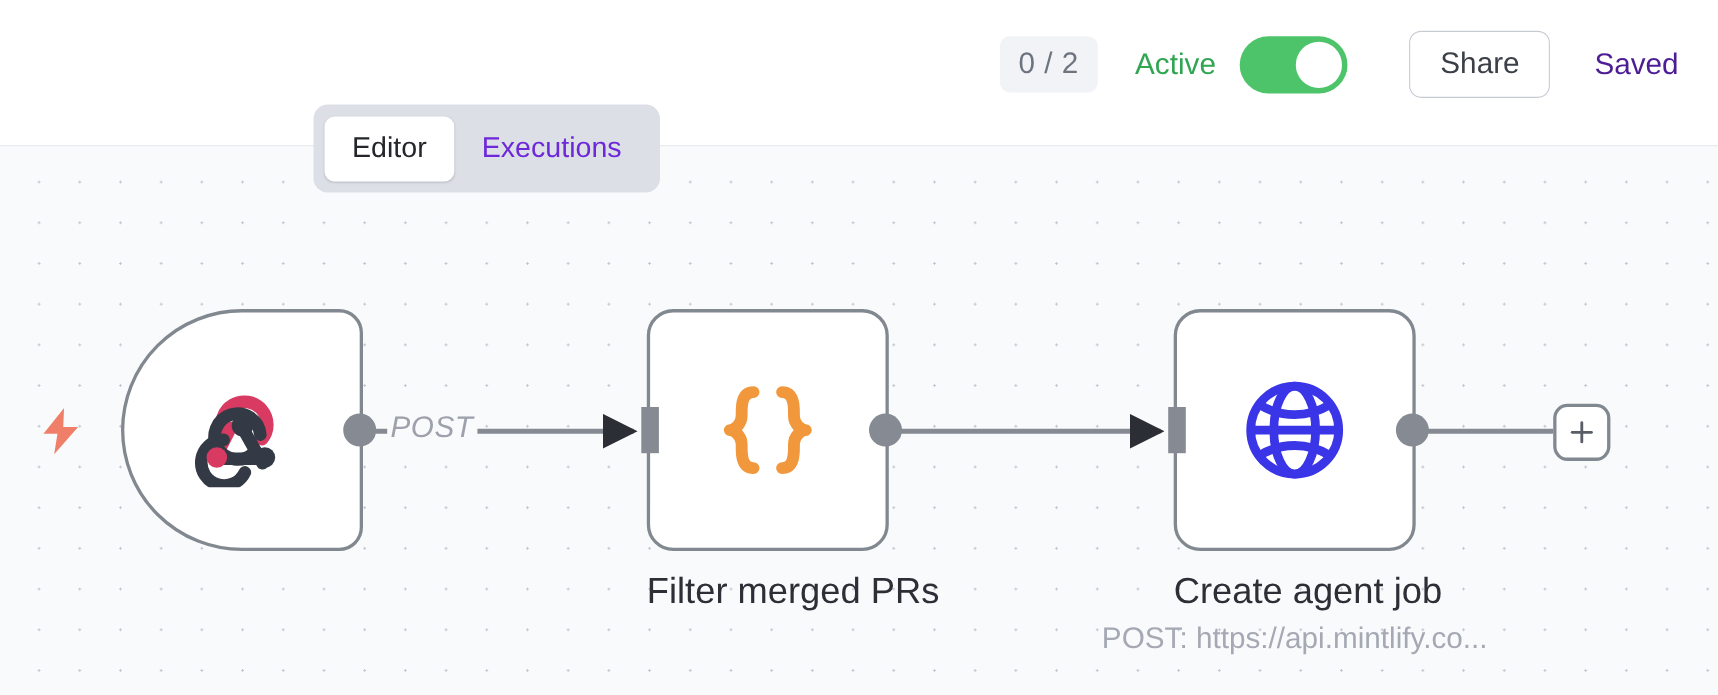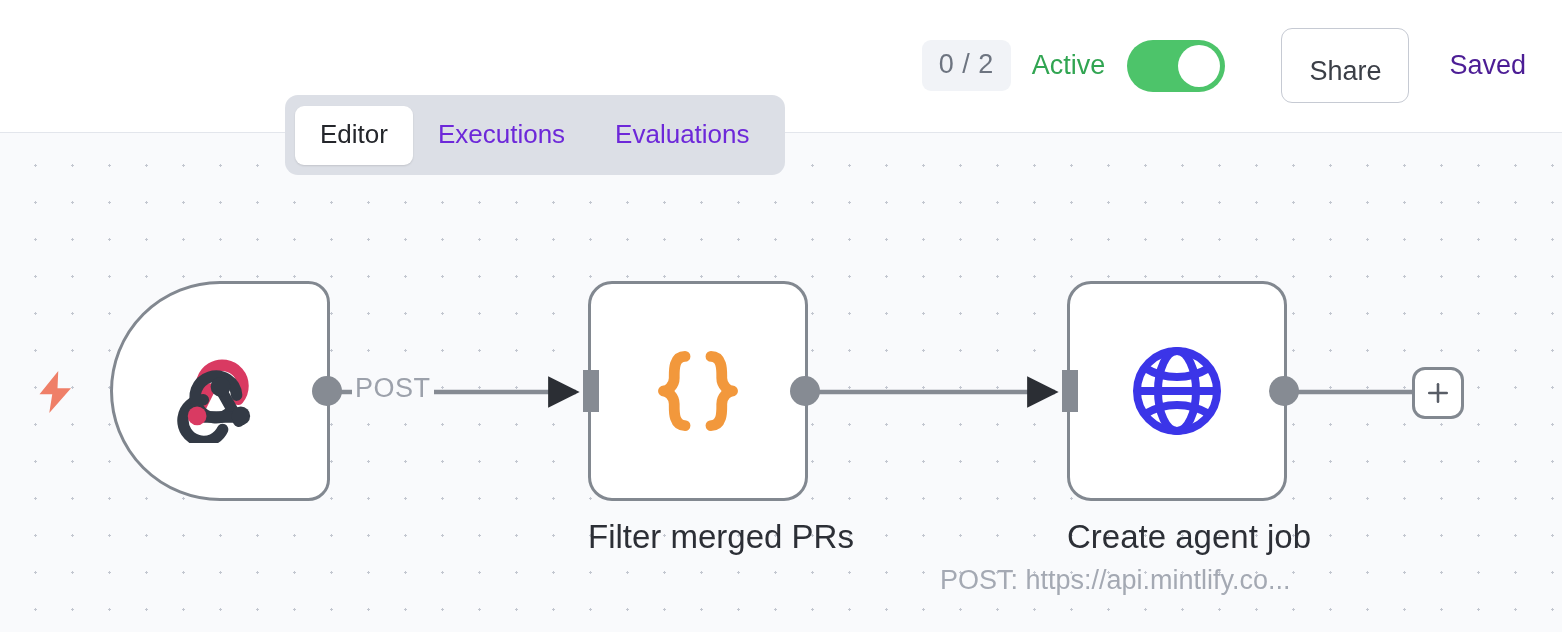--- a/index.html
+++ b/index.html
@@ -49,21 +49,21 @@
     padding: 11px 17px 13px 17px;
     border-radius: 9px;
     letter-spacing: 0.5px;
     white-space: nowrap;
     margin-left: 12px;
   }
 
   .active-label {
     color: #31a552;
     font-size: 27px;
-    margin-left: 21px;
+    margin-left: 34px;
     white-space: nowrap;
   }
 
   .toggle {
     margin-left: 22px;
     width: 98px;
     height: 52px;
     border-radius: 26px;
     background: #4dc46a;
     position: relative;
@@ -81,21 +81,21 @@
   }
 
   .share-btn {
     margin-left: 56px;
     border: 1.5px solid #c6cad3;
     background: #ffffff;
     border-radius: 11px;
     color: #3b3f47;
     font-size: 27px;
     font-family: "Liberation Sans", sans-serif;
-    padding: 27px 27px 15px 27px;
+    padding: 13px 27px 15px 27px;
     cursor: pointer;
     white-space: nowrap;
   }
 
   .saved-label {
     margin-left: 40px;
     color: #4c1d95;
     font-size: 27px;
     white-space: nowrap;
     cursor: pointer;
@@ -222,21 +222,21 @@
   }
   .label-trigger { left: 110px; width: 220px; }
   .label-filter  { left: 588px; width: 220px; }
   .label-http    { left: 1067px; width: 220px; }
 
   .node-sublabel {
     position: absolute;
     top: 432px;
     left: 940px;
     width: 474px;
-    text-align: left;
+    text-align: center;
     font-size: 27px;
     color: #a4a9b3;
     white-space: nowrap;
     overflow: hidden;
   }
 
   
   .edges {
     position: absolute;
     left: 0; top: 0;
@@ -249,20 +249,21 @@
     position: absolute;
     font-size: 27px;
     color: #9ca1ab;
     letter-spacing: 0.5px;
     top: 240px;
     left: 352px;
     background: #f9fafc;
     padding: 0 3px;
     z-index: 5;
     white-space: nowrap;
+    font-style: italic;
   }
 
   
   .add-node-btn {
     position: absolute;
     left: 1412px;
     top: 234px;
     width: 52px;
     height: 52px;
     border-radius: 13px;
@@ -294,21 +295,20 @@
 
       <button class="share-btn">Share</button>
 
       <div class="saved-label">Saved</div>
     </div>
   </div>
 
   <div class="tabbar">
     <button class="tab active">Editor</button>
     <button class="tab">Executions</button>
-    <button class="tab">Evaluations</button>
   </div>
 
   <div class="canvas">
 
     <svg class="trigger-bolt" viewBox="0 0 24 28">
       <path d="M13.5 0 L1 15.5 L9.5 15.5 L7.5 28 L22 11.5 L13 11.5 Z" fill="#ef7f68"></path>
     </svg>
 
     <svg class="edges">
       <defs>

